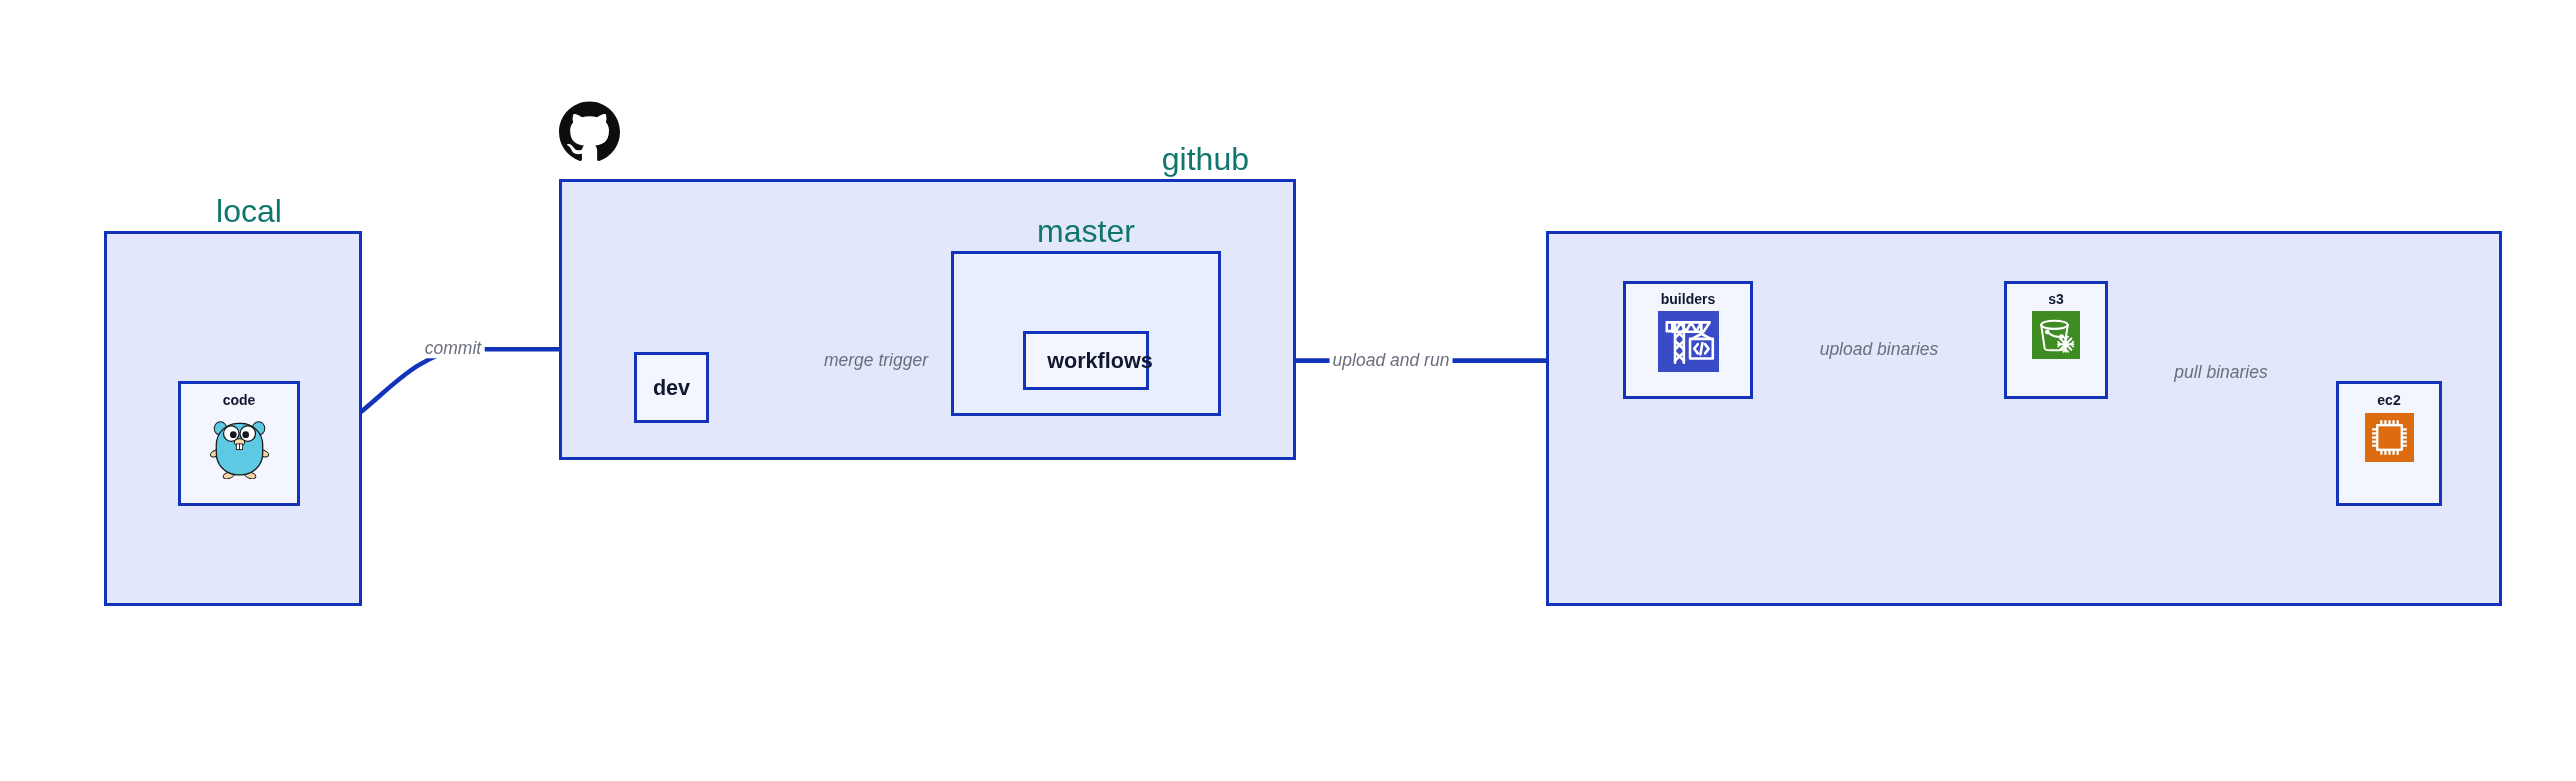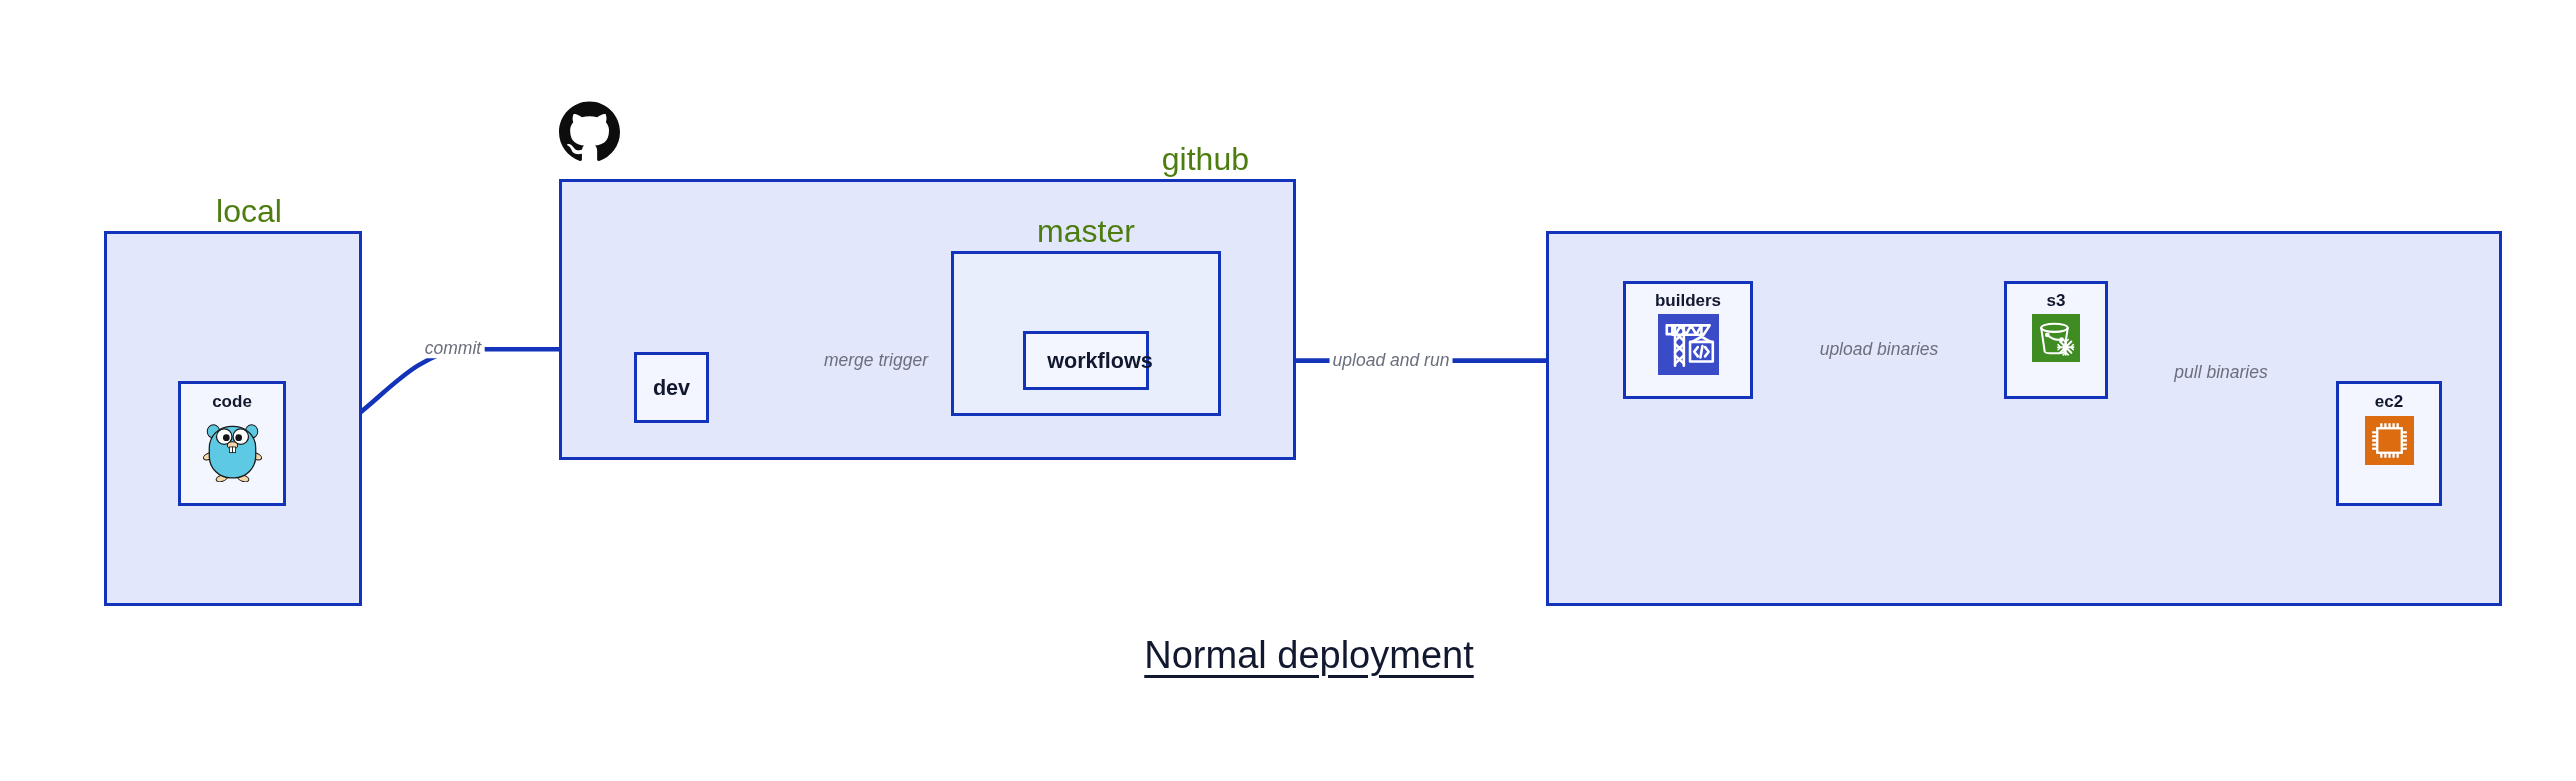--- a/index.html
+++ b/index.html
@@ -12,21 +12,21 @@
 
   
   .group{
     position:absolute;
     background:#e2e7fb;
     border:3.6px solid #1233ba;
     box-sizing:border-box;
   }
   .group-label{
     position:absolute;
-    color:#4d7c0f;
+    color:#0f766e;
     font-size:32px;
     line-height:1;
     white-space:nowrap;
     font-weight:400;
   }
   .subgroup{
     position:absolute;
     background:#e9eefc;
     border:3.6px solid #1233ba;
     box-sizing:border-box;
@@ -38,21 +38,21 @@
     background:#f3f6fe;
     border:3.6px solid #1233ba;
     box-sizing:border-box;
     display:flex;
     flex-direction:column;
     align-items:center;
   }
   .node-label{
     color:#11182f;
     font-weight:bold;
-    font-size:17px;
+    font-size:14px;
     line-height:1;
     white-space:nowrap;
   }
   .node-plain{justify-content:center;}
   .node-plain .node-label{font-size:21.6px;}
 
   .icon-wrap{display:block;}
 
   
   .edges{position:absolute;left:0;top:0;width:2604px;height:781px;overflow:visible;pointer-events:none;}
@@ -107,21 +107,21 @@
 
     <path d="M3400,680 L3878,680" fill="none" stroke="#1233ba" stroke-width="9" marker-end="url(#arrow)"></path>
 
     <path d="M4075,670 C 4230,668 4360,718 4522,840" fill="none" stroke="#1233ba" stroke-width="9" marker-end="url(#arrow)"></path>
   </svg>
 
   <div class="group-label" style="left:120px;top:195px;width:258px;text-align:center;">local</div>
 
   <div class="group" style="left:104px;top:231px;width:258px;height:375px;"></div>
 
-  <div class="node" style="left:178px;top:381px;width:108px;height:125px;">
+  <div class="node" style="left:178px;top:381px;width:122px;height:125px;">
     <span class="node-label" style="margin-top:9.3px;">code</span>
     <span class="icon-wrap" style="margin-top:6.2px;">
       <svg width="61" height="66" viewBox="0 0 118 128" xmlns="http://www.w3.org/2000/svg">
 
         <ellipse cx="22" cy="30" rx="12" ry="13" fill="#5dc9e2" stroke="#1b1b1b" stroke-width="2"></ellipse>
         <ellipse cx="96" cy="30" rx="12" ry="13" fill="#5dc9e2" stroke="#1b1b1b" stroke-width="2"></ellipse>
 
         <ellipse cx="14" cy="78" rx="12" ry="6" fill="#f6d7a8" stroke="#1b1b1b" stroke-width="2" transform="rotate(-22 14 78)"></ellipse>
         <ellipse cx="104" cy="78" rx="12" ry="6" fill="#f6d7a8" stroke="#1b1b1b" stroke-width="2" transform="rotate(22 104 78)"></ellipse>
 
@@ -249,16 +249,15 @@
   <div class="edge-label" style="left:453px;top:349px;">commit</div>
 
   <div class="edge-label on-group" style="left:876px;top:361px;">merge trigger</div>
 
   <div class="edge-label" style="left:1391px;top:361px;">upload and run</div>
 
   <div class="edge-label on-group" style="left:1879px;top:350px;">upload binaries</div>
 
   <div class="edge-label on-group" style="left:2221px;top:373px;">pull binaries</div>
 
-  <div class="diagram-title" style="left:1309px;top:636px;">Normal deployment</div>
 
 </div>
 
 
 </body></html>

